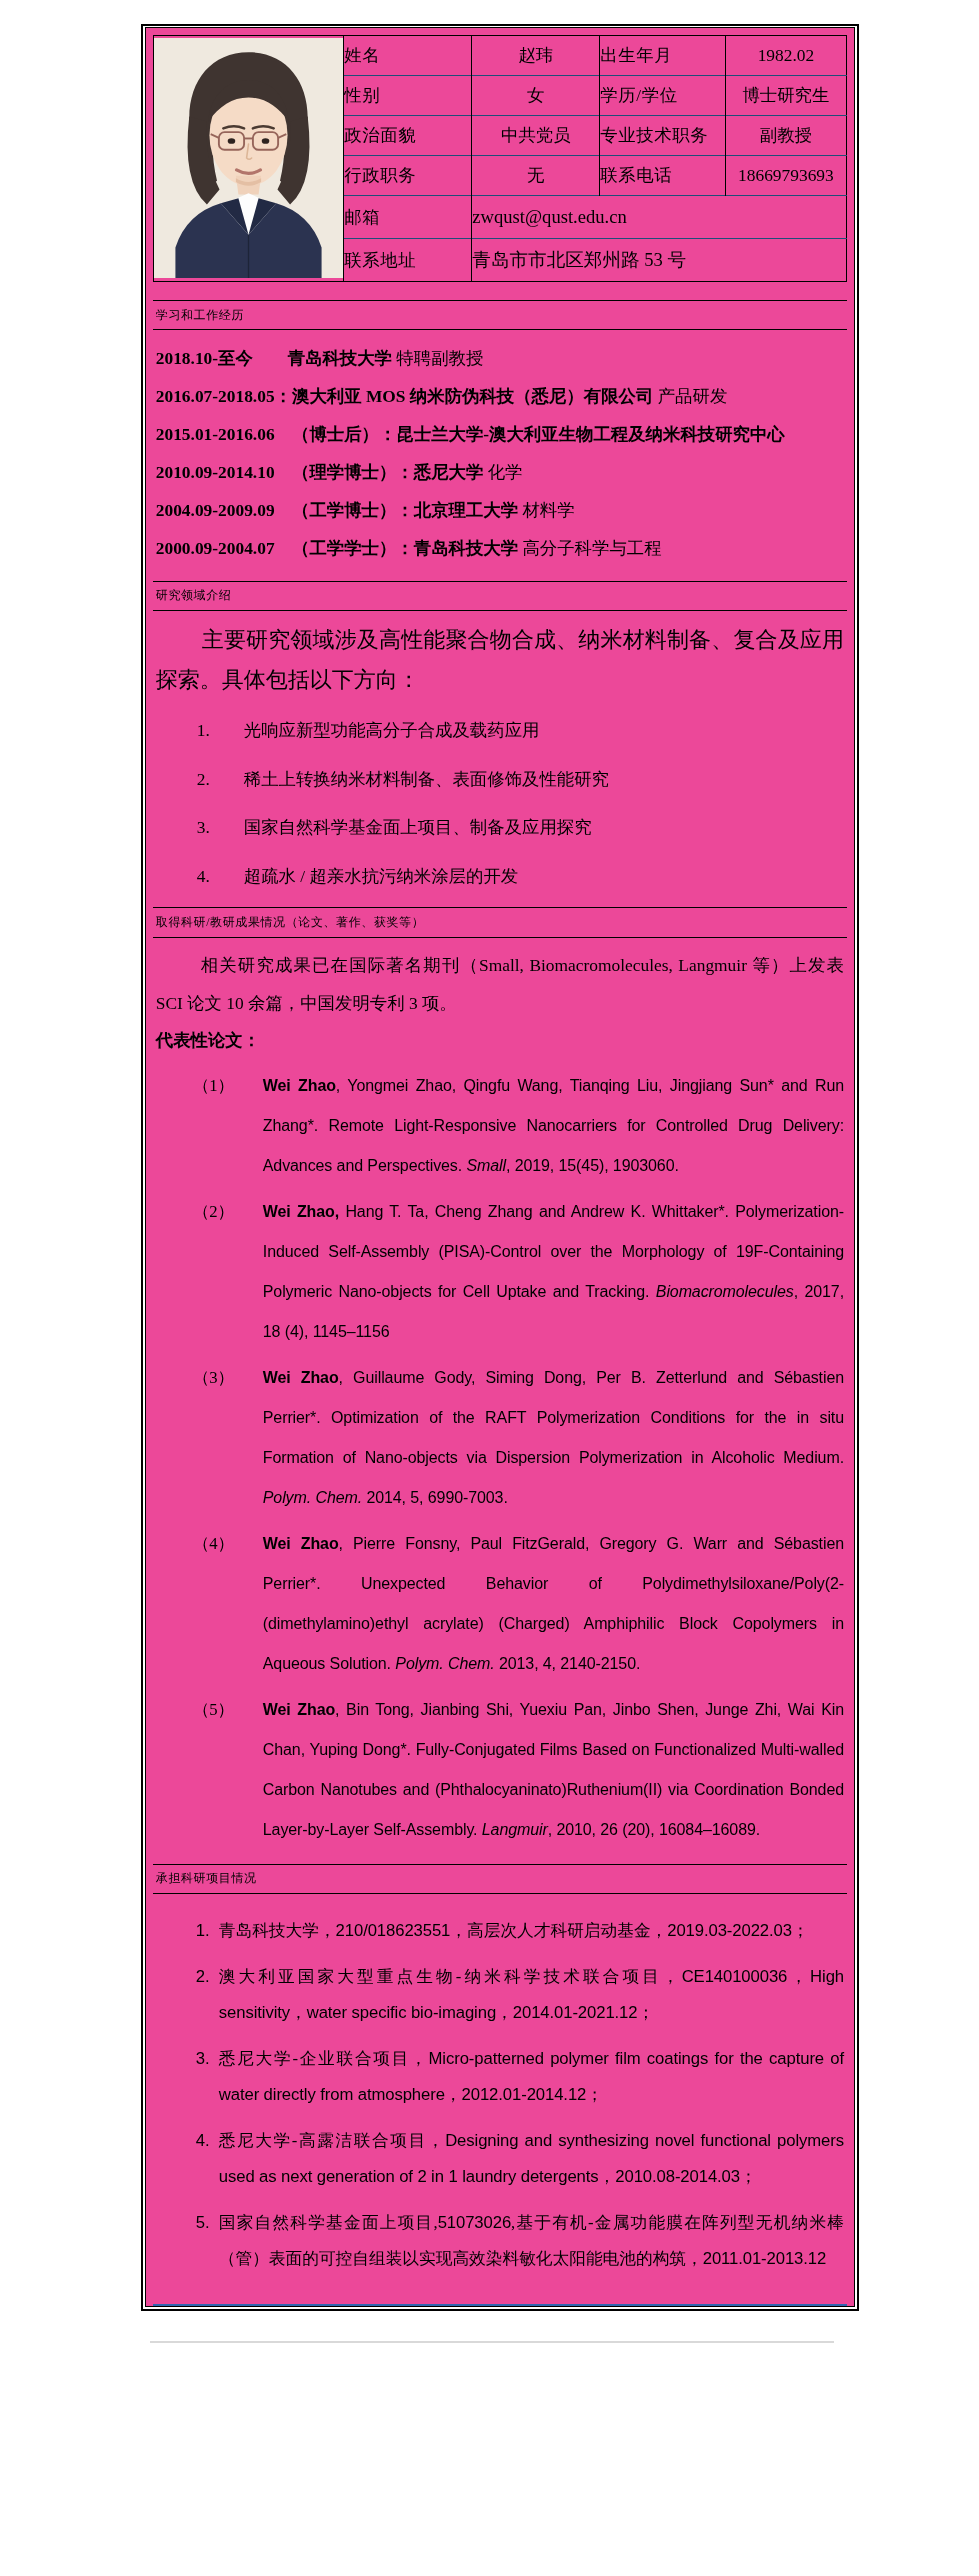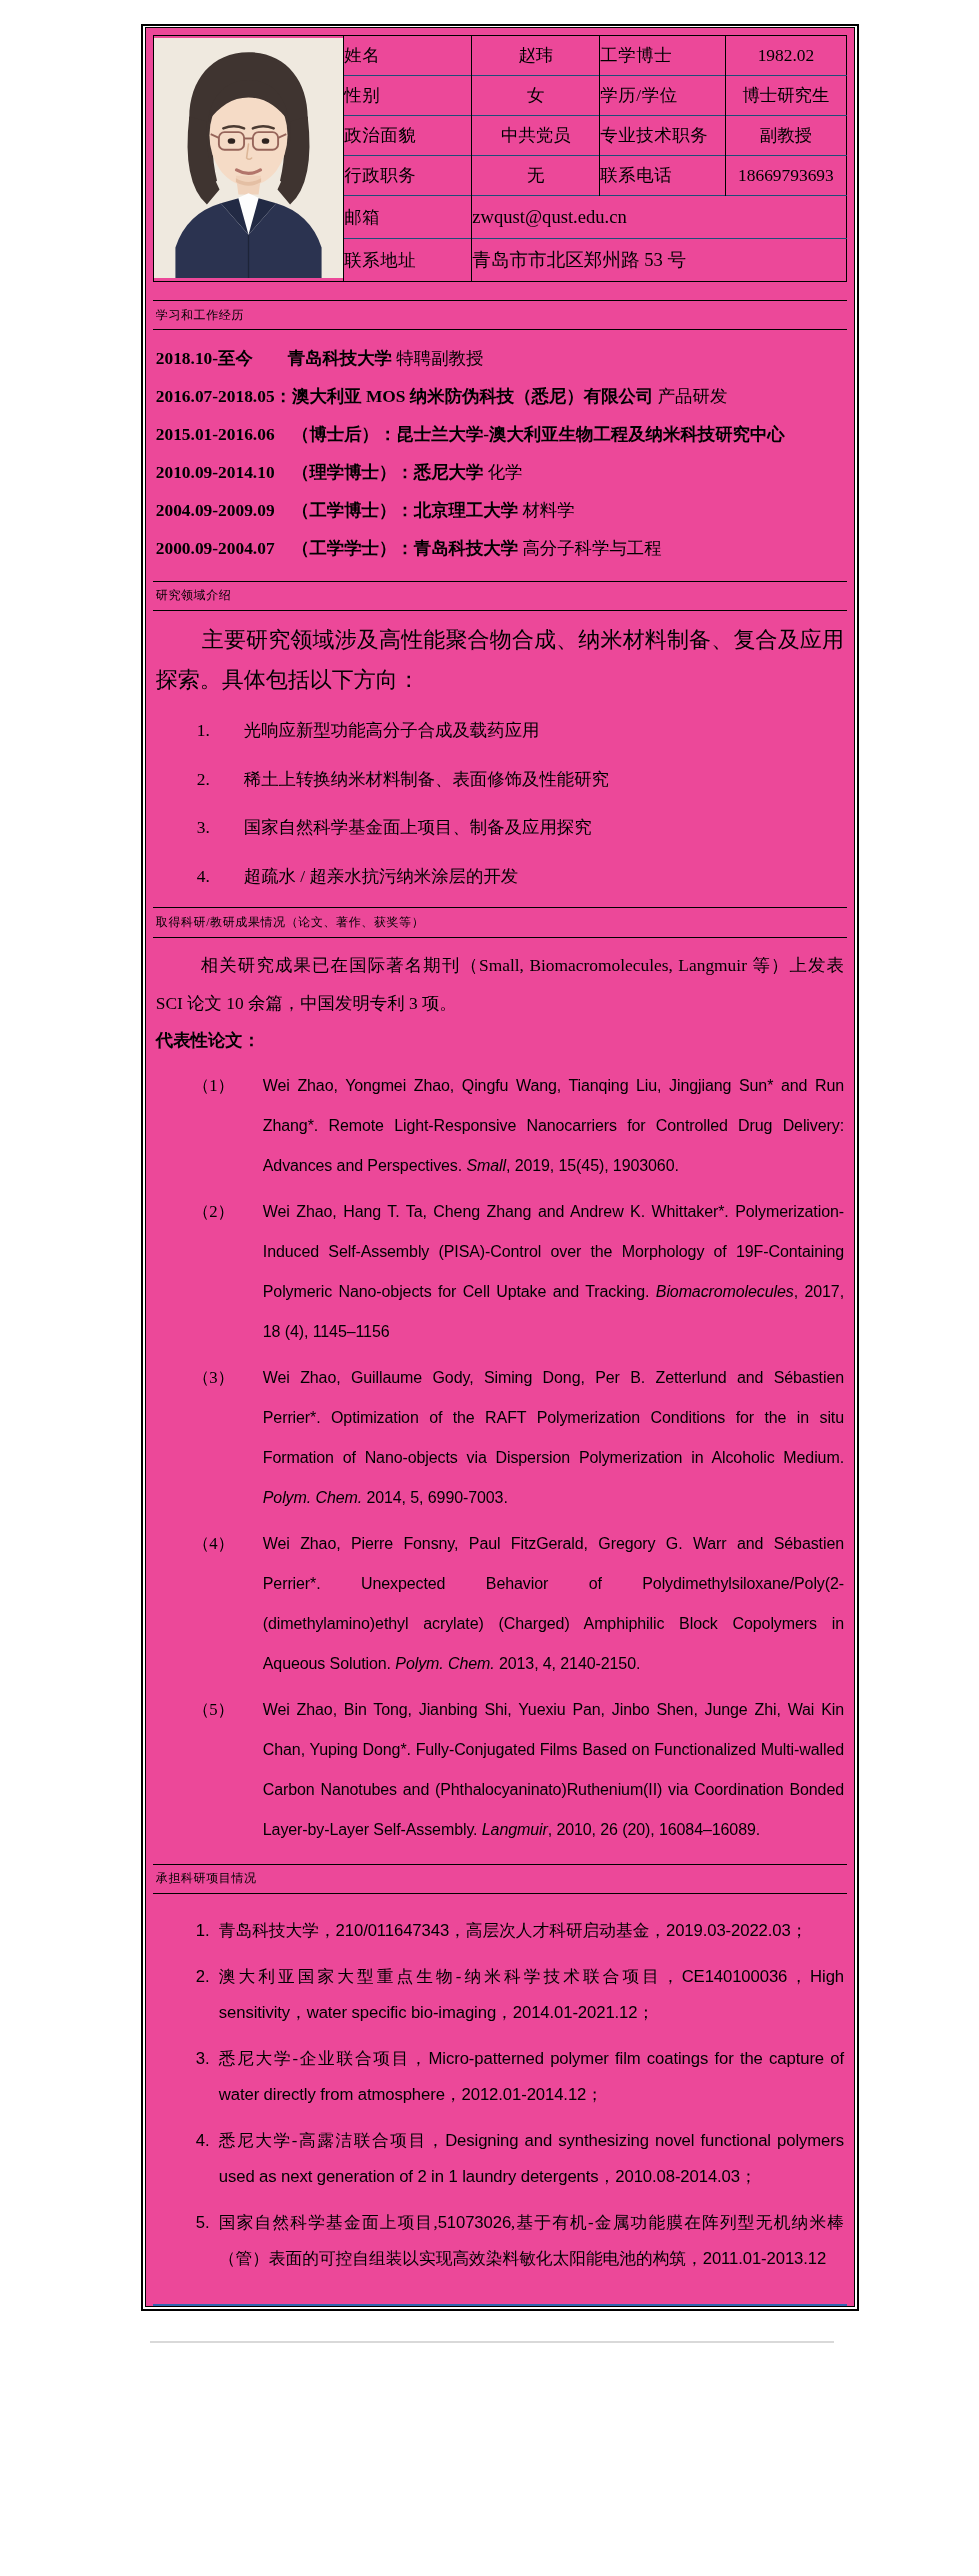--- a/index.html
+++ b/index.html
@@ -49,21 +49,21 @@
   .pub-item {
     position:relative; padding-left:107px; margin-top:6.2px;
     font-family:"Liberation Sans","DejaVu Sans",sans-serif;
     font-size:16px; line-height:40px; letter-spacing:-0.1px;
     text-align:justify;
   }
   .pub-item .num {
     position:absolute; left:37px; top:0;
     font-family:"Liberation Serif","DejaVu Serif",serif; font-size:16.7px;
   }
-  .pub-item .b { font-weight:normal; }
+  .pub-item .b { font-weight:bold; }
   .pub-item .i { font-style:italic; }
   
   .proj-item { position:relative; padding-left:63px; font-size:16.7px; line-height:36px; margin-top:10px; text-align:justify; }
   .proj-item .pnum { position:absolute; left:40px; font-family:"Liberation Sans","DejaVu Sans",sans-serif; }
   .proj-item .lat { font-family:"Liberation Sans","DejaVu Sans",sans-serif; letter-spacing:-0.1px; }
   .proj-pad { padding-bottom:27px; }
   
   .gray-rule { margin:30px 0 0 150px; width:684px; height:2.5px; background:#D9D9D9; }
 </style>
 </head>
@@ -107,21 +107,21 @@
                 <path d="M104,270 L150,250 L196,270 L150,330 Z" fill="#fdfdfd"></path>
                 <path d="M34,388 L34,336 Q52,282 106,266 L150,316 L194,266 Q248,282 266,336 L266,388 Z" fill="#2b3350"></path>
                 <path d="M106,266 L134,258 L150,316 Z" fill="#222a44"></path>
                 <path d="M194,266 L166,258 L150,316 Z" fill="#222a44"></path>
                 <path d="M150,316 L150,388" stroke="#1d2438" stroke-width="2"></path>
               </svg>
             </div>
           </td>
           <td class="lbl bl">姓名</td>
           <td class="val bl">赵玮</td>
-          <td class="lbl bl">工学博士</td>
+          <td class="lbl bl">出生年月</td>
           <td class="val bl">1982.02</td>
         </tr>
         <tr class="it">
           <td class="lbl bl">性别</td>
           <td class="val bl">女</td>
           <td class="lbl bl">学历/学位</td>
           <td class="val bl">博士研究生</td>
         </tr>
         <tr class="it">
           <td class="lbl bl">政治面貌</td>
@@ -185,21 +185,21 @@
             <span class="num">（4）</span><span class="b">Wei Zhao</span><span>, Pierre Fonsny, Paul FitzGerald, Gregory G. Warr and Sébastien Perrier*. Unexpected Behavior of Polydimethylsiloxane/Poly(2-(dimethylamino)ethyl acrylate) (Charged) Amphiphilic Block Copolymers in Aqueous Solution. </span><span class="i">Polym. Chem.</span><span> 2013, 4, 2140-2150.</span>
           </div>
           <div class="pub-item">
             <span class="num">（5）</span><span class="b">Wei Zhao</span><span>, Bin Tong, Jianbing Shi, Yuexiu Pan, Jinbo Shen, Junge Zhi, Wai Kin Chan, Yuping Dong*. Fully-Conjugated Films Based on Functionalized Multi-walled Carbon Nanotubes and (Phthalocyaninato)Ruthenium(II) via Coordination Bonded Layer-by-Layer Self-Assembly. </span><span class="i">Langmuir</span><span>, 2010, 26 (20), 16084–16089.</span>
           </div>
         </div>
 
         <div class="sec-h">承担科研项目情况</div>
         <div class="sec-body proj-pad">
           <div class="proj-item">
-            <span class="pnum">1.</span><span>青岛科技大学，</span><span class="lat">210/011647343</span><span>，高层次人才科研启动基金，</span><span class="lat">2019.03-2022.03</span><span>；</span>
+            <span class="pnum">1.</span><span>青岛科技大学，</span><span class="lat">210/018623551</span><span>，高层次人才科研启动基金，</span><span class="lat">2019.03-2022.03</span><span>；</span>
           </div>
           <div class="proj-item">
             <span class="pnum">2.</span><span>澳大利亚国家大型重点生物-纳米科学技术联合项目，</span><span class="lat">CE140100036</span><span>，</span><span class="lat">High sensitivity</span><span>，</span><span class="lat">water specific bio-imaging</span><span>，</span><span class="lat">2014.01-2021.12</span><span>；</span>
           </div>
           <div class="proj-item">
             <span class="pnum">3.</span><span>悉尼大学-企业联合项目，</span><span class="lat">Micro-patterned polymer film coatings for the capture of water directly from atmosphere</span><span>，</span><span class="lat">2012.01-2014.12</span><span>；</span>
           </div>
           <div class="proj-item">
             <span class="pnum">4.</span><span>悉尼大学-高露洁联合项目，</span><span class="lat">Designing and synthesizing novel functional polymers used as next generation of 2 in 1 laundry detergents</span><span>，</span><span class="lat">2010.08-2014.03</span><span>；</span>
           </div>

